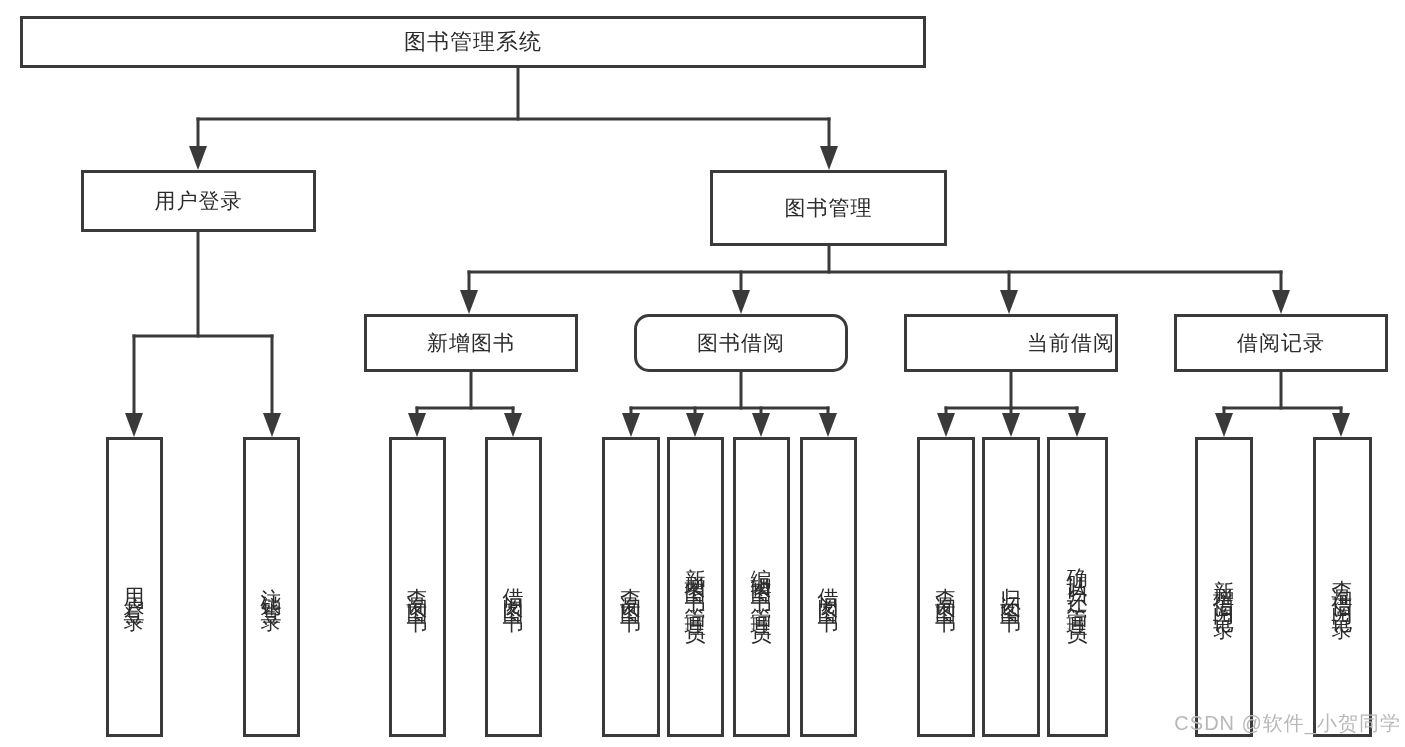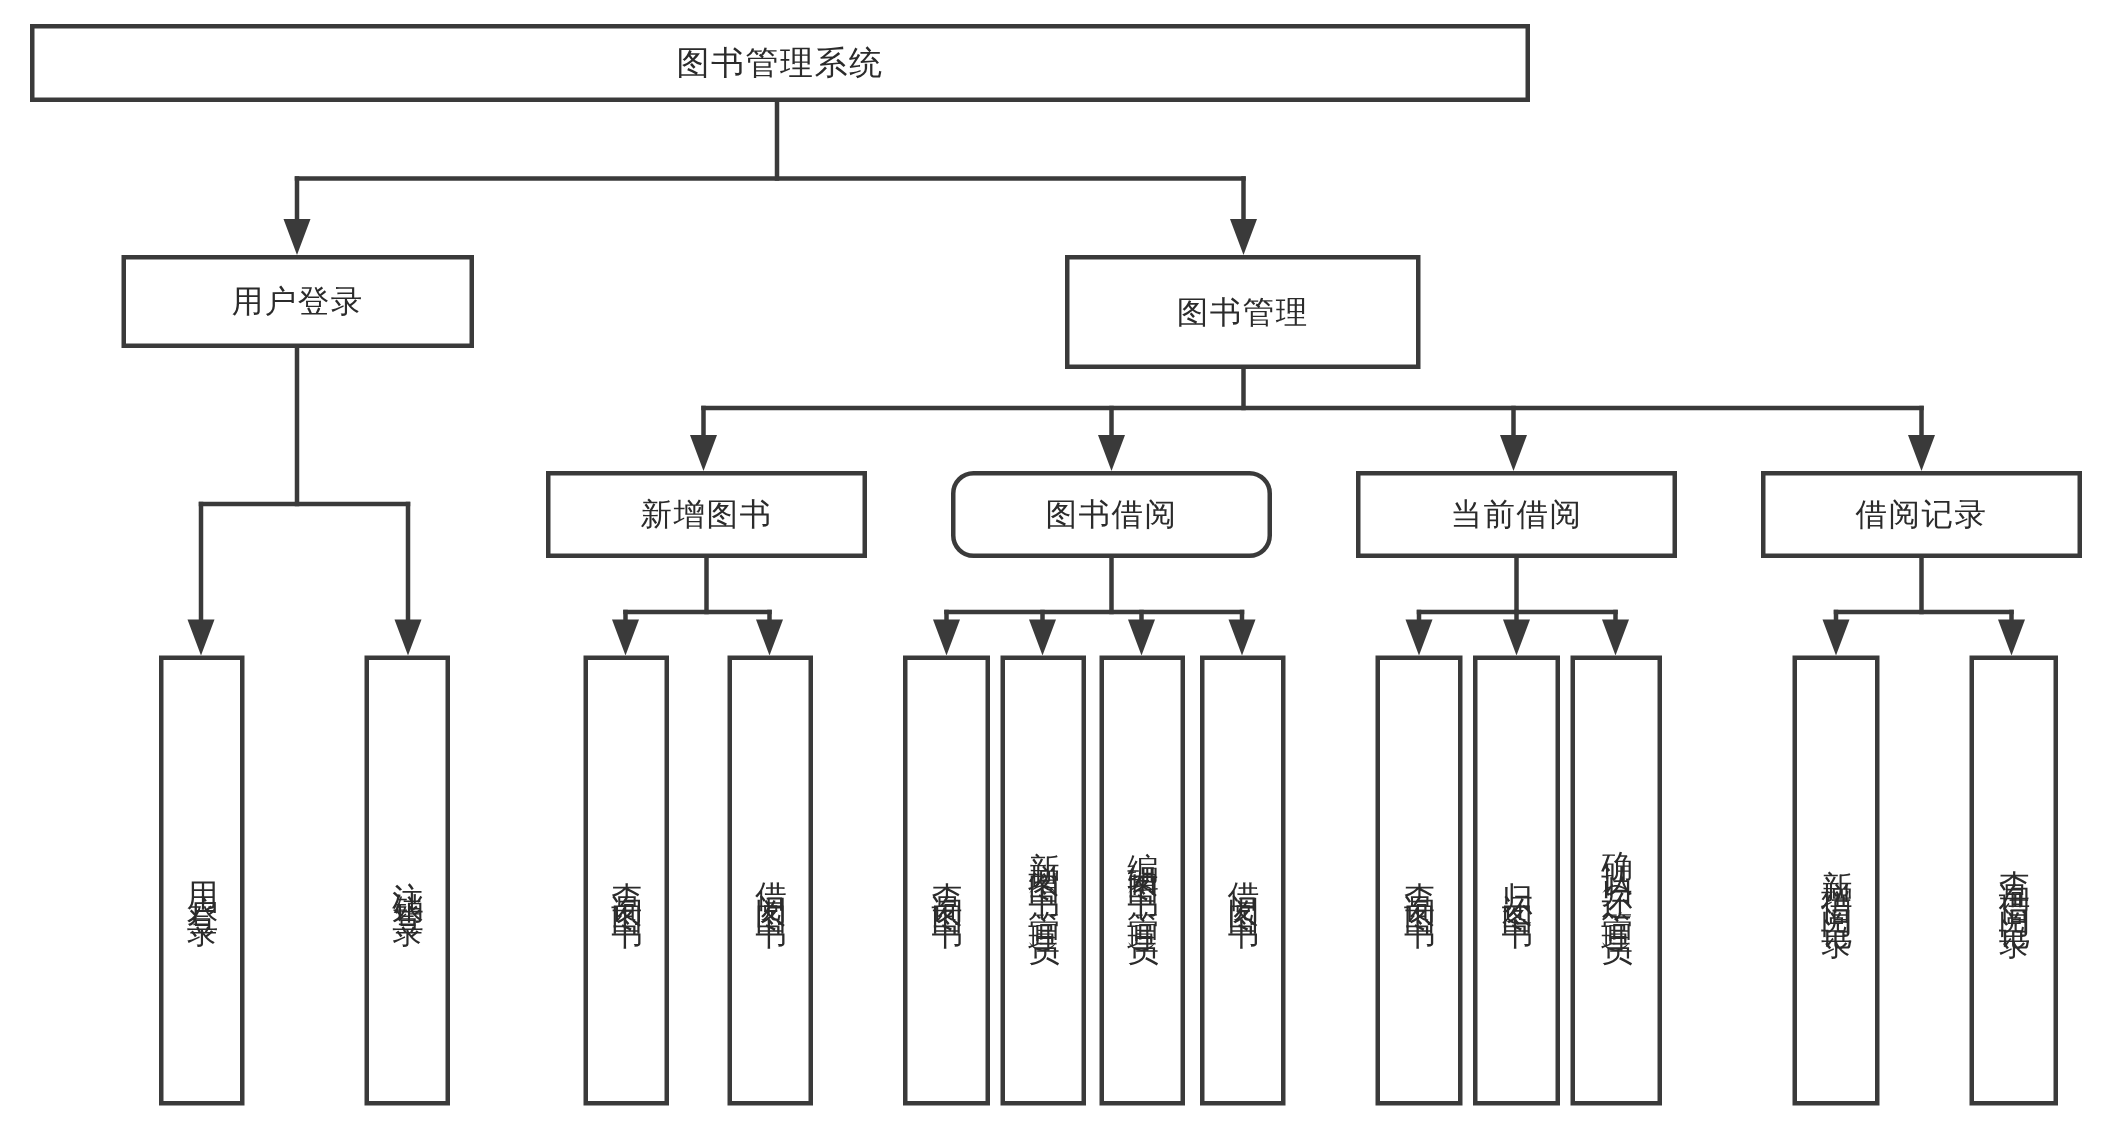--- a/index.html
+++ b/index.html
@@ -120,38 +120,38 @@
         <line x1="1281" y1="372" x2="1281" y2="408"></line>
         <line x1="1224" y1="408" x2="1341" y2="408"></line>
         <line x1="1224" y1="408" x2="1224" y2="415"></line>
         <polygon points="1215,413 1233,413 1224,437" stroke="none"></polygon>
         <line x1="1341" y1="408" x2="1341" y2="415"></line>
         <polygon points="1332,413 1350,413 1341,437" stroke="none"></polygon>
       </g>
     </g>
   </svg>
 
-  <div class="hbox root" style="left:20px;top:16px;width:1000px;height:52px;">
+  <div class="hbox root" style="left:20px;top:16px;width:906px;height:52px;">
     <span>图书管理系统</span>
   </div>
 
   <div class="hbox" style="left:81px;top:170px;width:235px;height:62px;">
     <span>用户登录</span>
   </div>
   <div class="hbox" style="left:710px;top:170px;width:237px;height:76px;">
     <span>图书管理</span>
   </div>
 
   <div class="hbox" style="left:364px;top:314px;width:214px;height:58px;">
     <span>新增图书</span>
   </div>
   <div class="hbox" style="left:634px;top:314px;width:214px;height:58px;border-radius:15px;">
     <span>图书借阅</span>
   </div>
-  <div class="hbox" style="left:904px;top:314px;width:214px;height:58px;">
+  <div class="hbox" style="left:904px;top:314px;width:214px;height:58px;justify-content:flex-end;">
     <span>当前借阅</span>
   </div>
   <div class="hbox" style="left:1174px;top:314px;width:214px;height:58px;">
     <span>借阅记录</span>
   </div>
 
   <div class="vbox" style="left:106px;top:437px;width:57px;height:300px;">
     <span>用户登录</span>
   </div>
   <div class="vbox" style="left:243px;top:437px;width:57px;height:300px;">
@@ -188,14 +188,15 @@
     <span>确认归还（管理员）</span>
   </div>
 
   <div class="vbox" style="left:1195px;top:437px;width:58px;height:300px;">
     <span>新增借阅记录</span>
   </div>
   <div class="vbox" style="left:1313px;top:437px;width:59px;height:300px;">
     <span>查询借阅记录</span>
   </div>
 
+  <div id="watermark">CSDN @软件_小贺同学</div>
 
 </div>
 
 </body></html>

